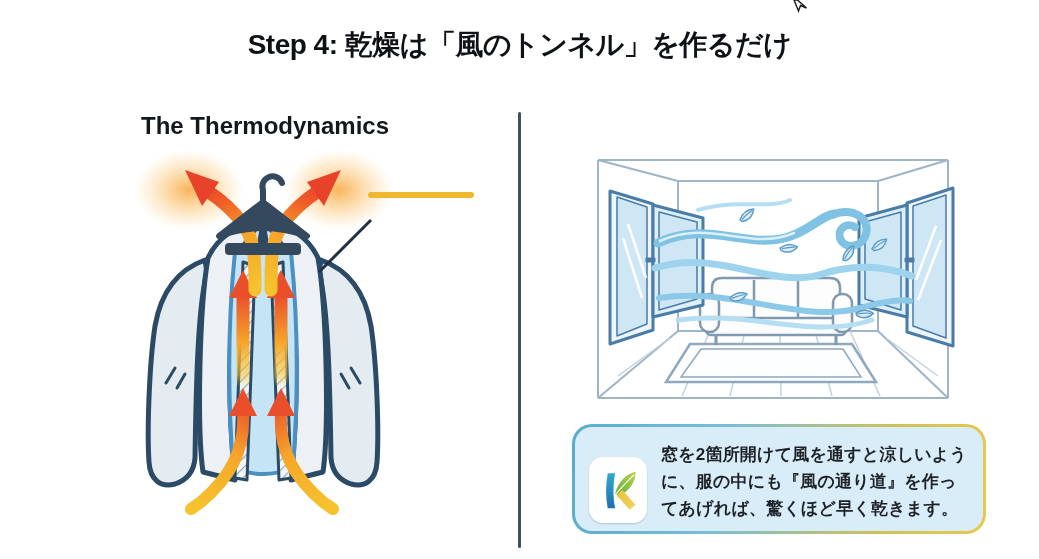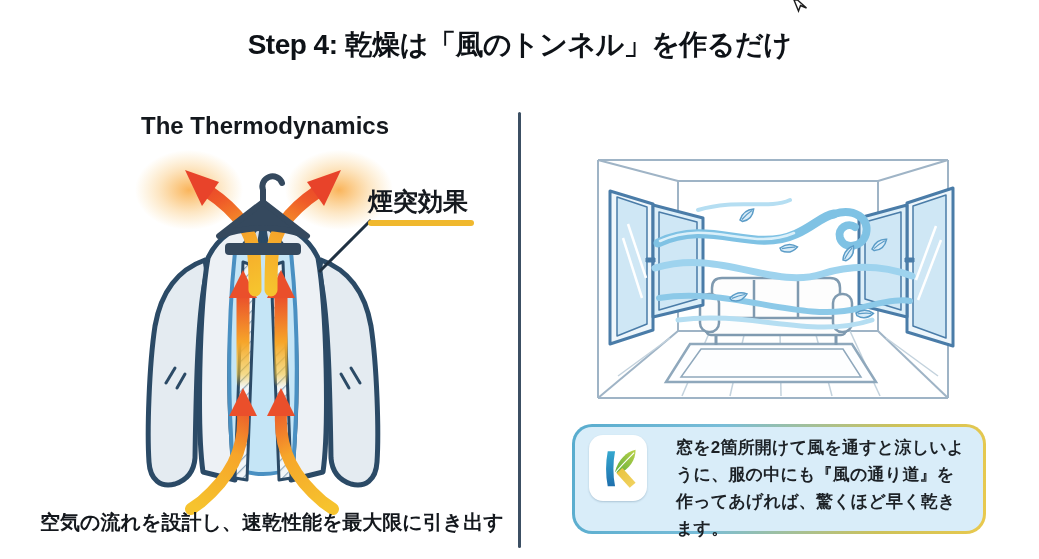--- a/index.html
+++ b/index.html
@@ -35,21 +35,21 @@
     position:absolute;left:40px;top:509px;width:452px;text-align:center;
     font-size:20px;font-weight:800;color:#14181d;white-space:nowrap;
   }
   .callout{
     position:absolute;left:572px;top:424px;width:414px;height:110px;
     border-radius:20px;padding:3px;box-sizing:border-box;
     background:linear-gradient(100deg,#58acce 0%,#79bdd8 35%,#cdc25a 75%,#e9c94e 100%);
   }
   .callout-inner{
     width:100%;height:100%;border-radius:17px;background:#d9edf9;
-    display:flex;align-items:flex-start;gap:29px;padding:8px 14px;box-sizing:border-box;
+    display:flex;align-items:flex-end;gap:14px;padding:8px 14px;box-sizing:border-box;
   }
   .logo-tile{
     flex:0 0 auto;width:58px;height:66px;background:#ffffff;border-radius:14px;
     display:flex;align-items:center;justify-content:center;
     box-shadow:0 1px 2px rgba(40,80,110,.25);
   }
   .callout-text{
     margin:0;font-size:17px;font-weight:700;line-height:1.58;color:#1c2126;
     letter-spacing:.2px;
   }
@@ -161,25 +161,23 @@
 
     <g>
       <polygon points="80,30 114,42 97,66" fill="#e8432a"></polygon>
       <polygon points="236,30 202,42 219,66" fill="#e8432a"></polygon>
     </g>
 
     <path d="M266,80 L214,132" stroke="#1f3142" stroke-width="3"></path>
   </svg>
 
   <div class="annotation">
-    <span>煙突効果</span>
     <div class="underline"></div>
   </div>
 
-  <div class="caption">空気の流れを設計し、速乾性能を最大限に引き出す</div>
 
 
   <svg class="room-svg" viewBox="0 0 420 270">
     <defs>
       <linearGradient id="windGrad" x1="0" y1="0" x2="1" y2="0">
         <stop offset="0" stop-color="#6db8e0"></stop>
           <stop offset=".5" stop-color="#8ecbea"></stop>
           <stop offset="1" stop-color="#6db8e0"></stop>
       </linearGradient>
       <g id="leafShape">

